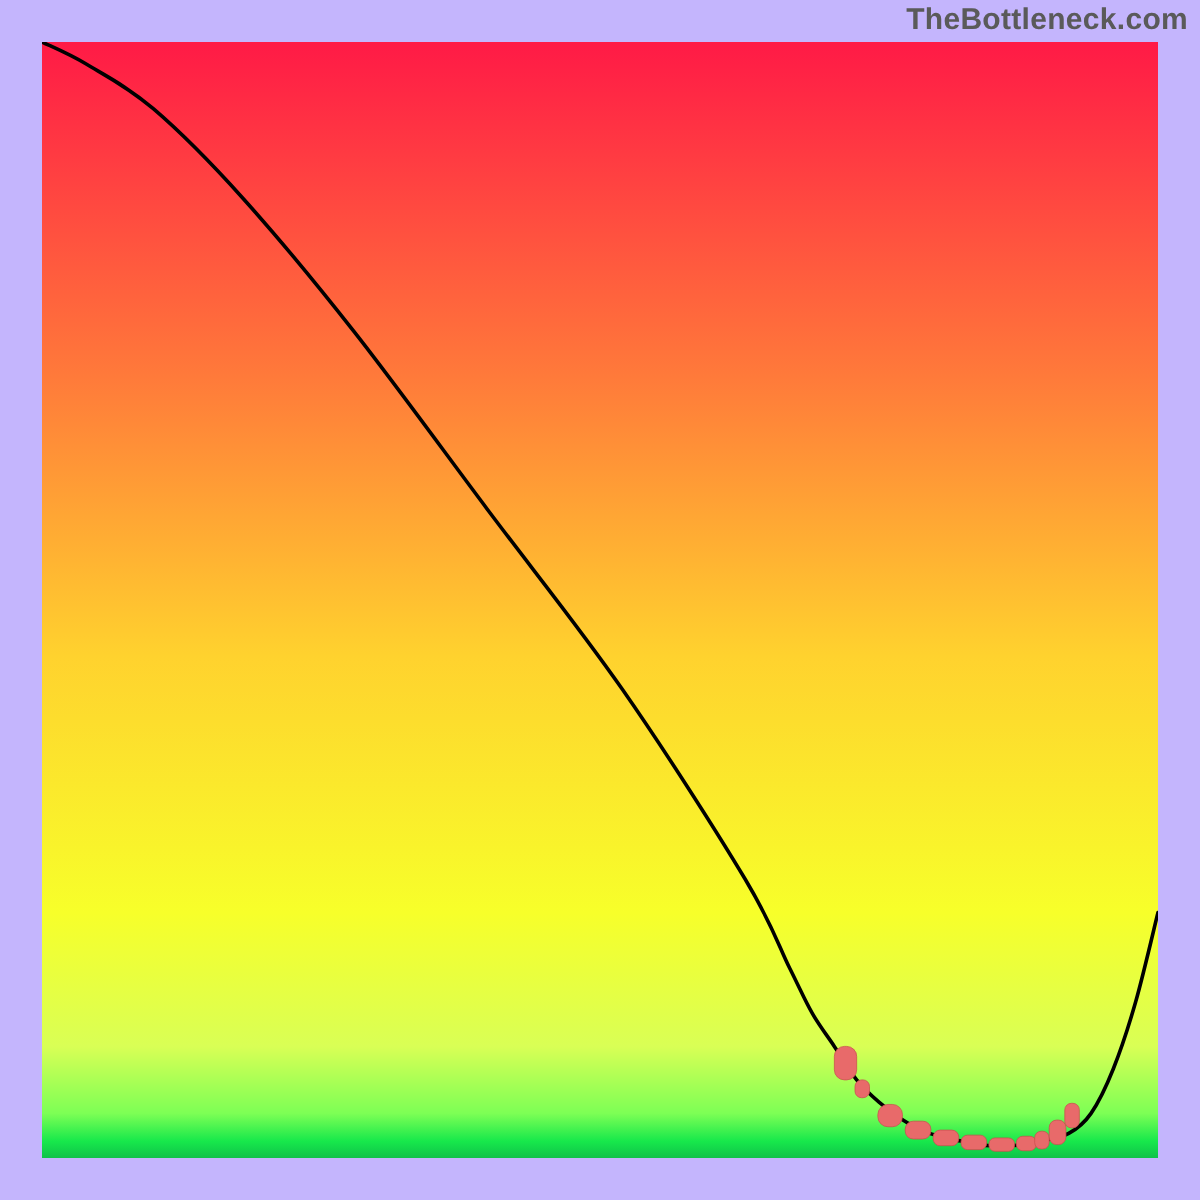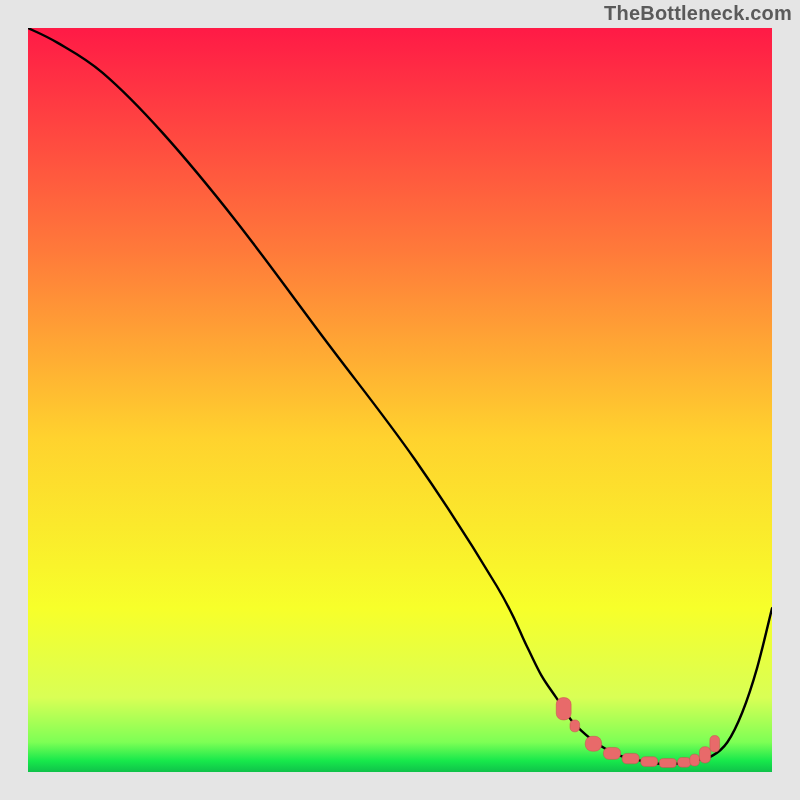--- a/index.html
+++ b/index.html
@@ -10,21 +10,21 @@
     background: #000;
     overflow: hidden;
     font-family: Arial, Helvetica, sans-serif;
   }
   .frame {
     position: absolute;
     left: 0;
     top: 0;
     width: 800px;
     height: 800px;
-    background: #e5e5e5;
+    background: #c4b5fd;
   }
   .watermark {
     position: absolute;
     top: 2px;
     right: 8px;
     color: #5a5a5a;
     font-size: 20px;
     font-weight: 600;
     letter-spacing: 0.2px;
     user-select: none;

